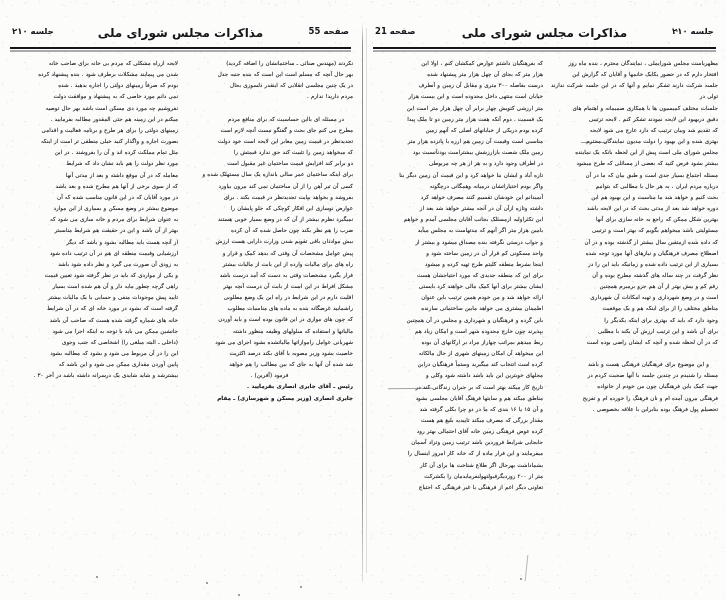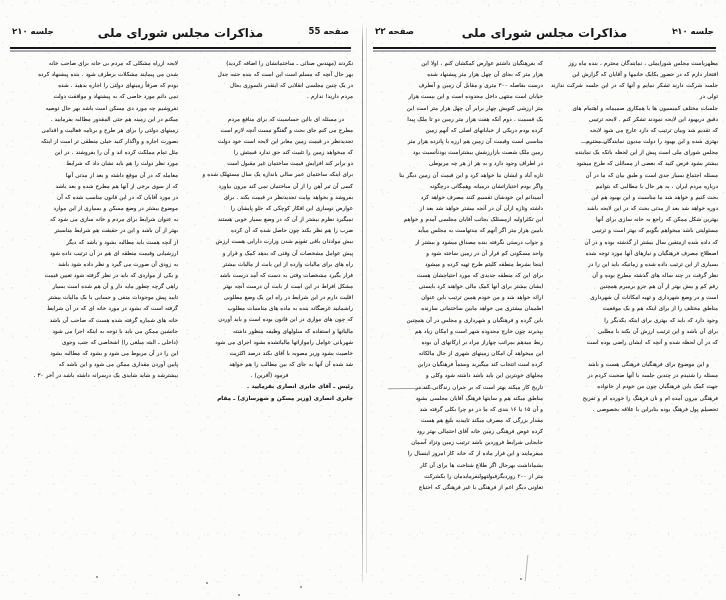--- a/index.html
+++ b/index.html
@@ -114,21 +114,21 @@
   <div class="noise"></div>
 
   <div id="spread">
 
     <div class="page left">
       <div class="hdr">
         <div class="h-right">جلسه ۲۱۰</div>
         <div class="h-center">
           <span>مذاکرات مجلس شورای ملی</span>
         </div>
-        <div class="h-left">صفحه ۳۳</div>
+        <div class="h-left">صفحه 21</div>
       </div>
       <div class="rule-wrap">
         <div class="rule"></div>
       </div>
 
       <div class="cols">
         <div class="col" id="lp-col0">
           <span class="mark m2"></span>
         <p>مظهریاست مجلس شورایملی ، نمایندگان محترم ، بنده ماه روز</p>
             <p>افتخار دارم که در حضور یکایک خانمها و آقایان که گزارش این</p>

